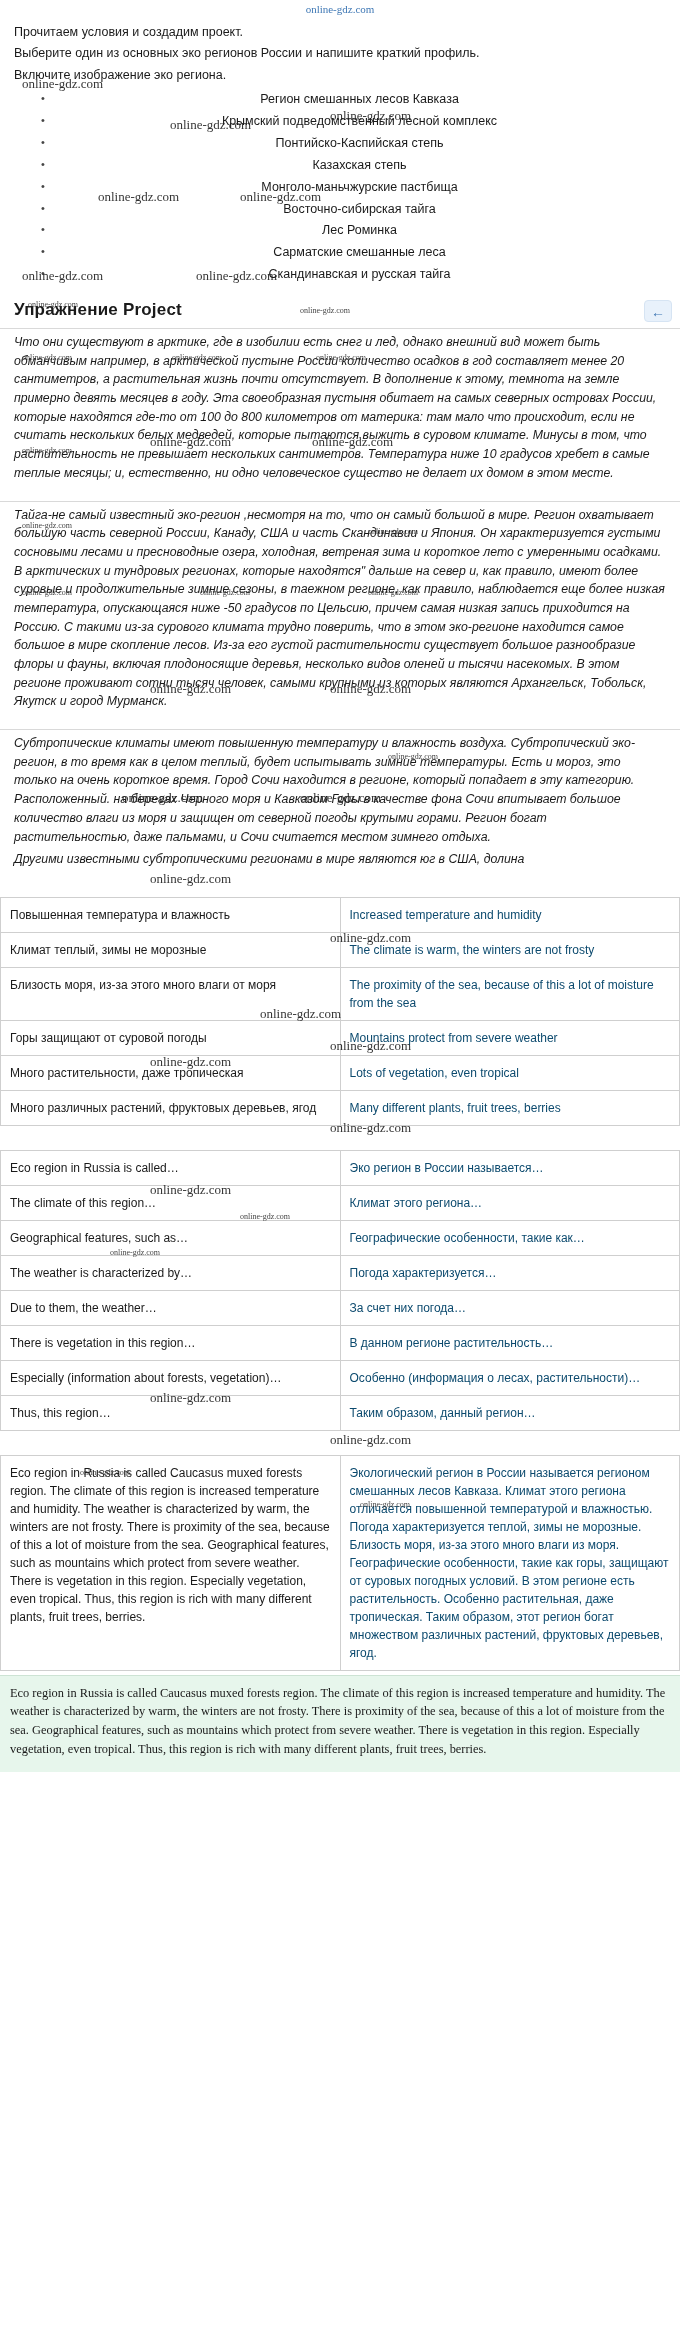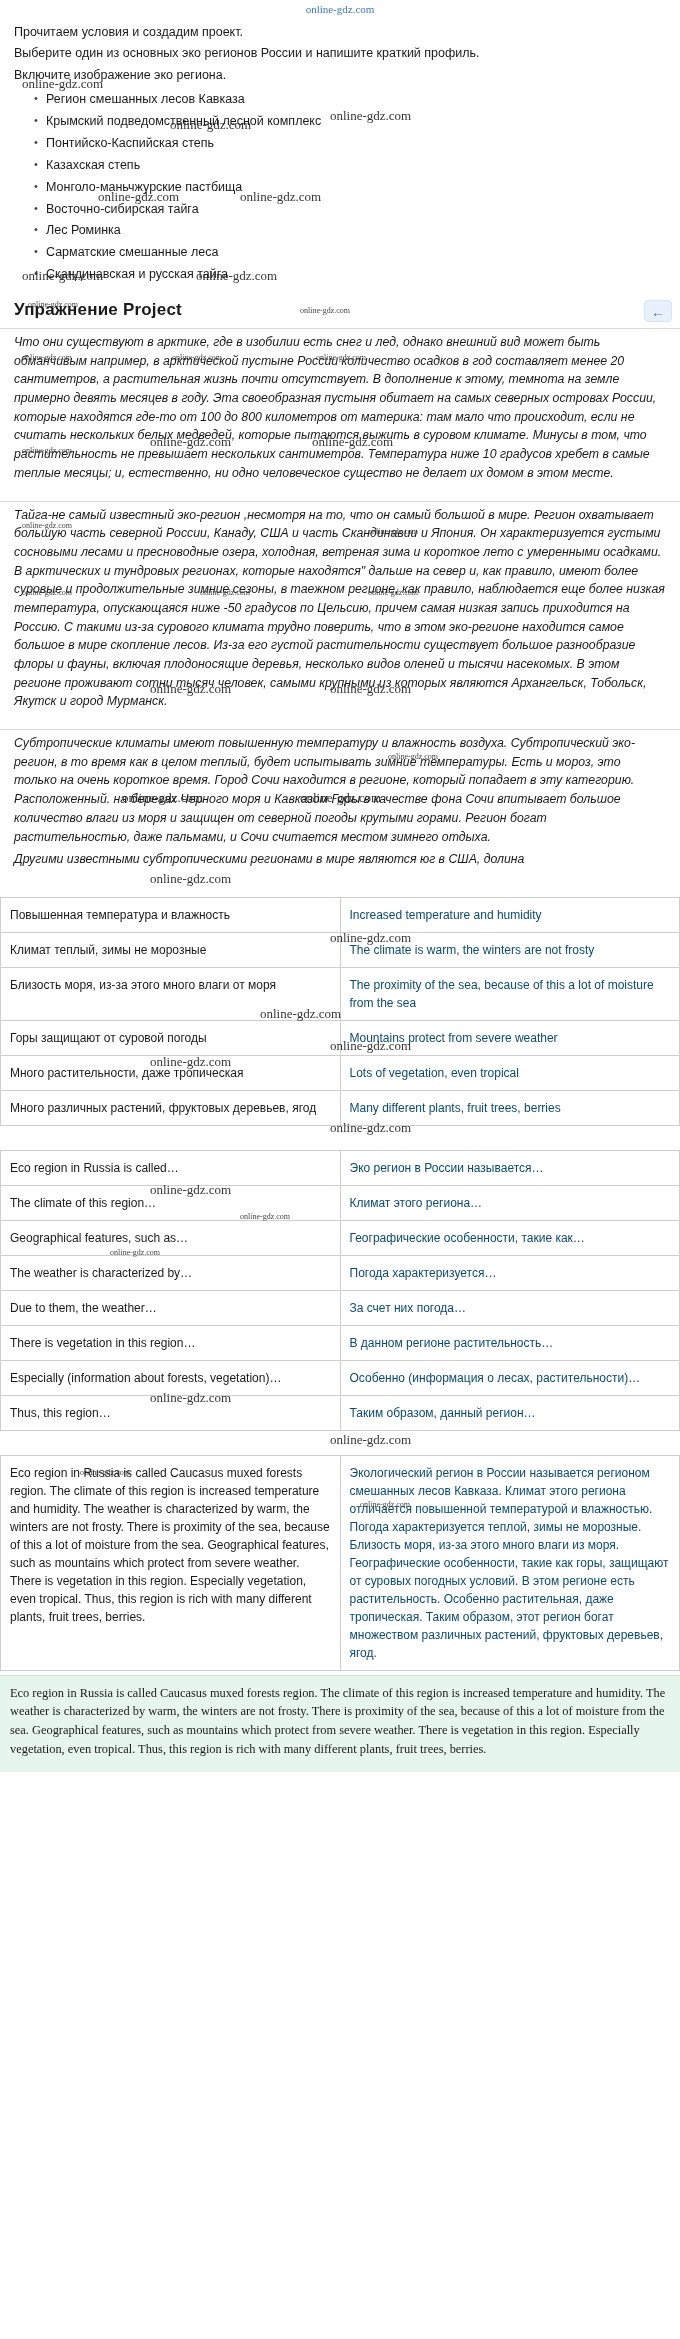--- a/index.html
+++ b/index.html
@@ -42,25 +42,26 @@
   }
 
   .intro {
     padding: 4px 14px 0 14px;
     font-size: 12.5px;
     line-height: 1.55;
   }
   .intro p { margin: 0 0 2px 0; }
 
   ul.regions {
-    margin: 4px 0 0 0;
+    margin: 4px 0 0 7px;
     padding: 0 14px 0 46px;
     list-style: none;
     font-size: 12.5px;
     line-height: 1.75;
+    text-align: center;
   }
   ul.regions li { position: relative; }
   ul.regions li:before {
     content: "\2022";
     position: absolute;
     left: -12px;
     top: 0;
     color: #444;
     font-size: 11px;
   }

